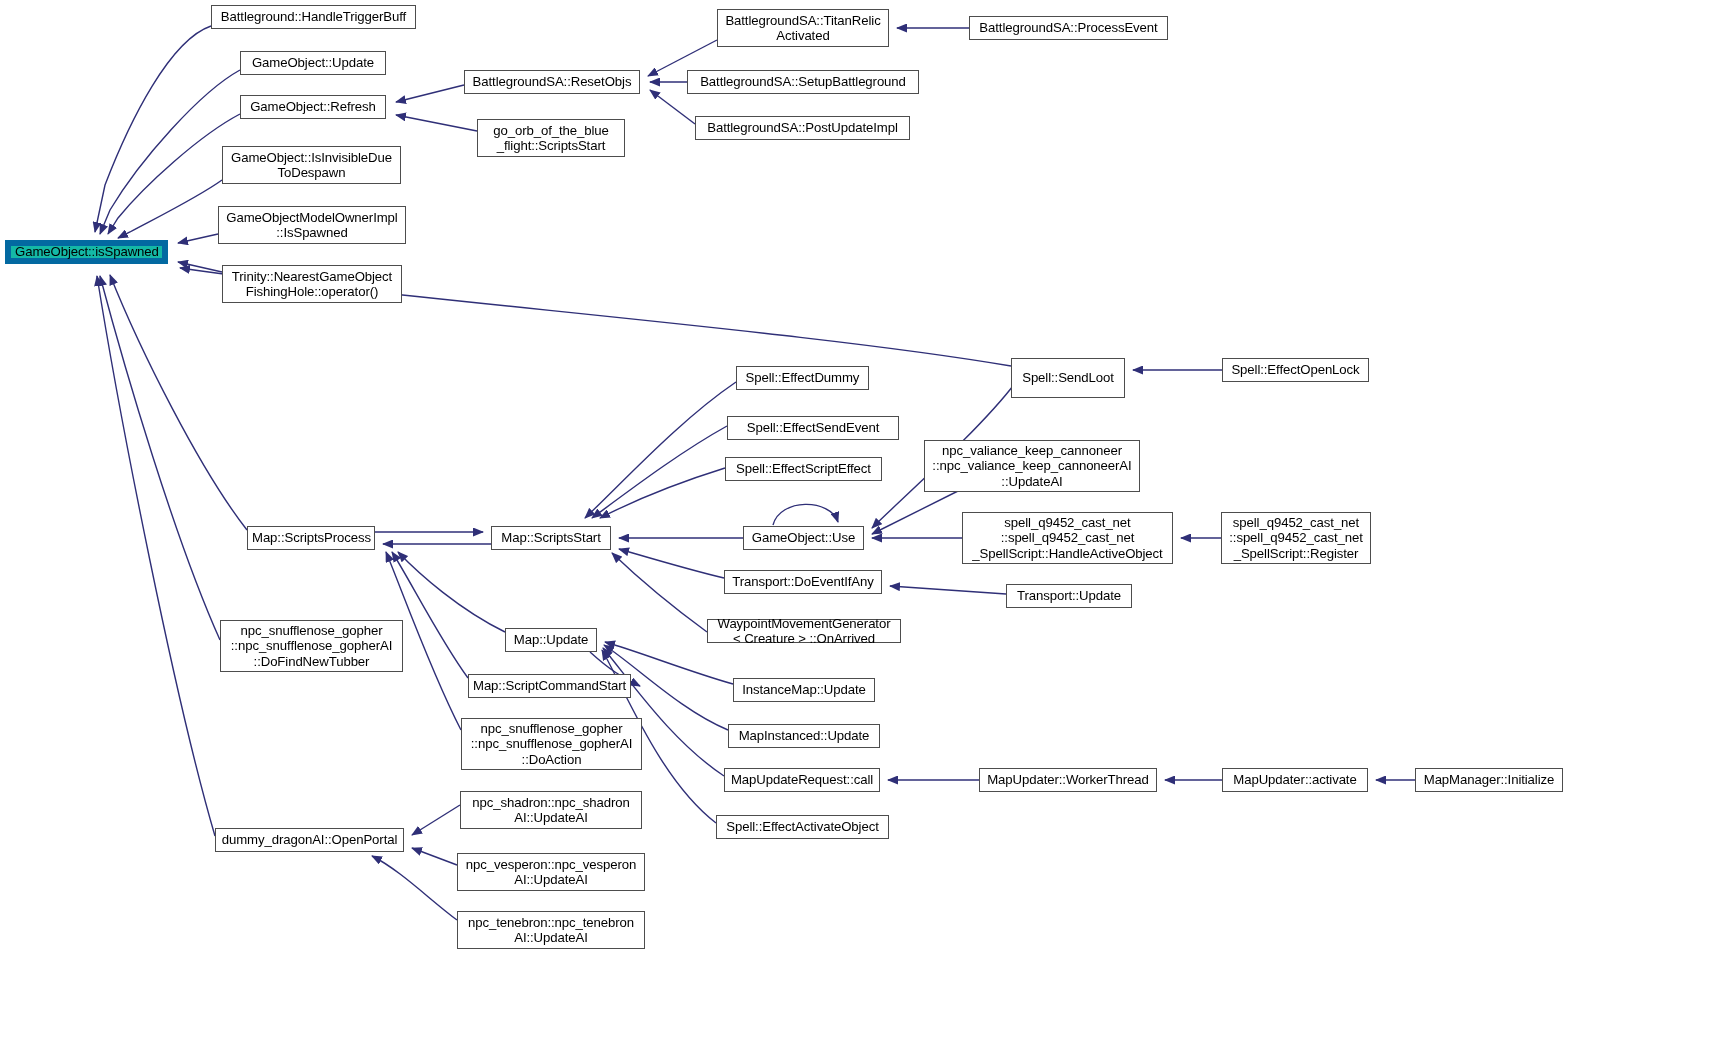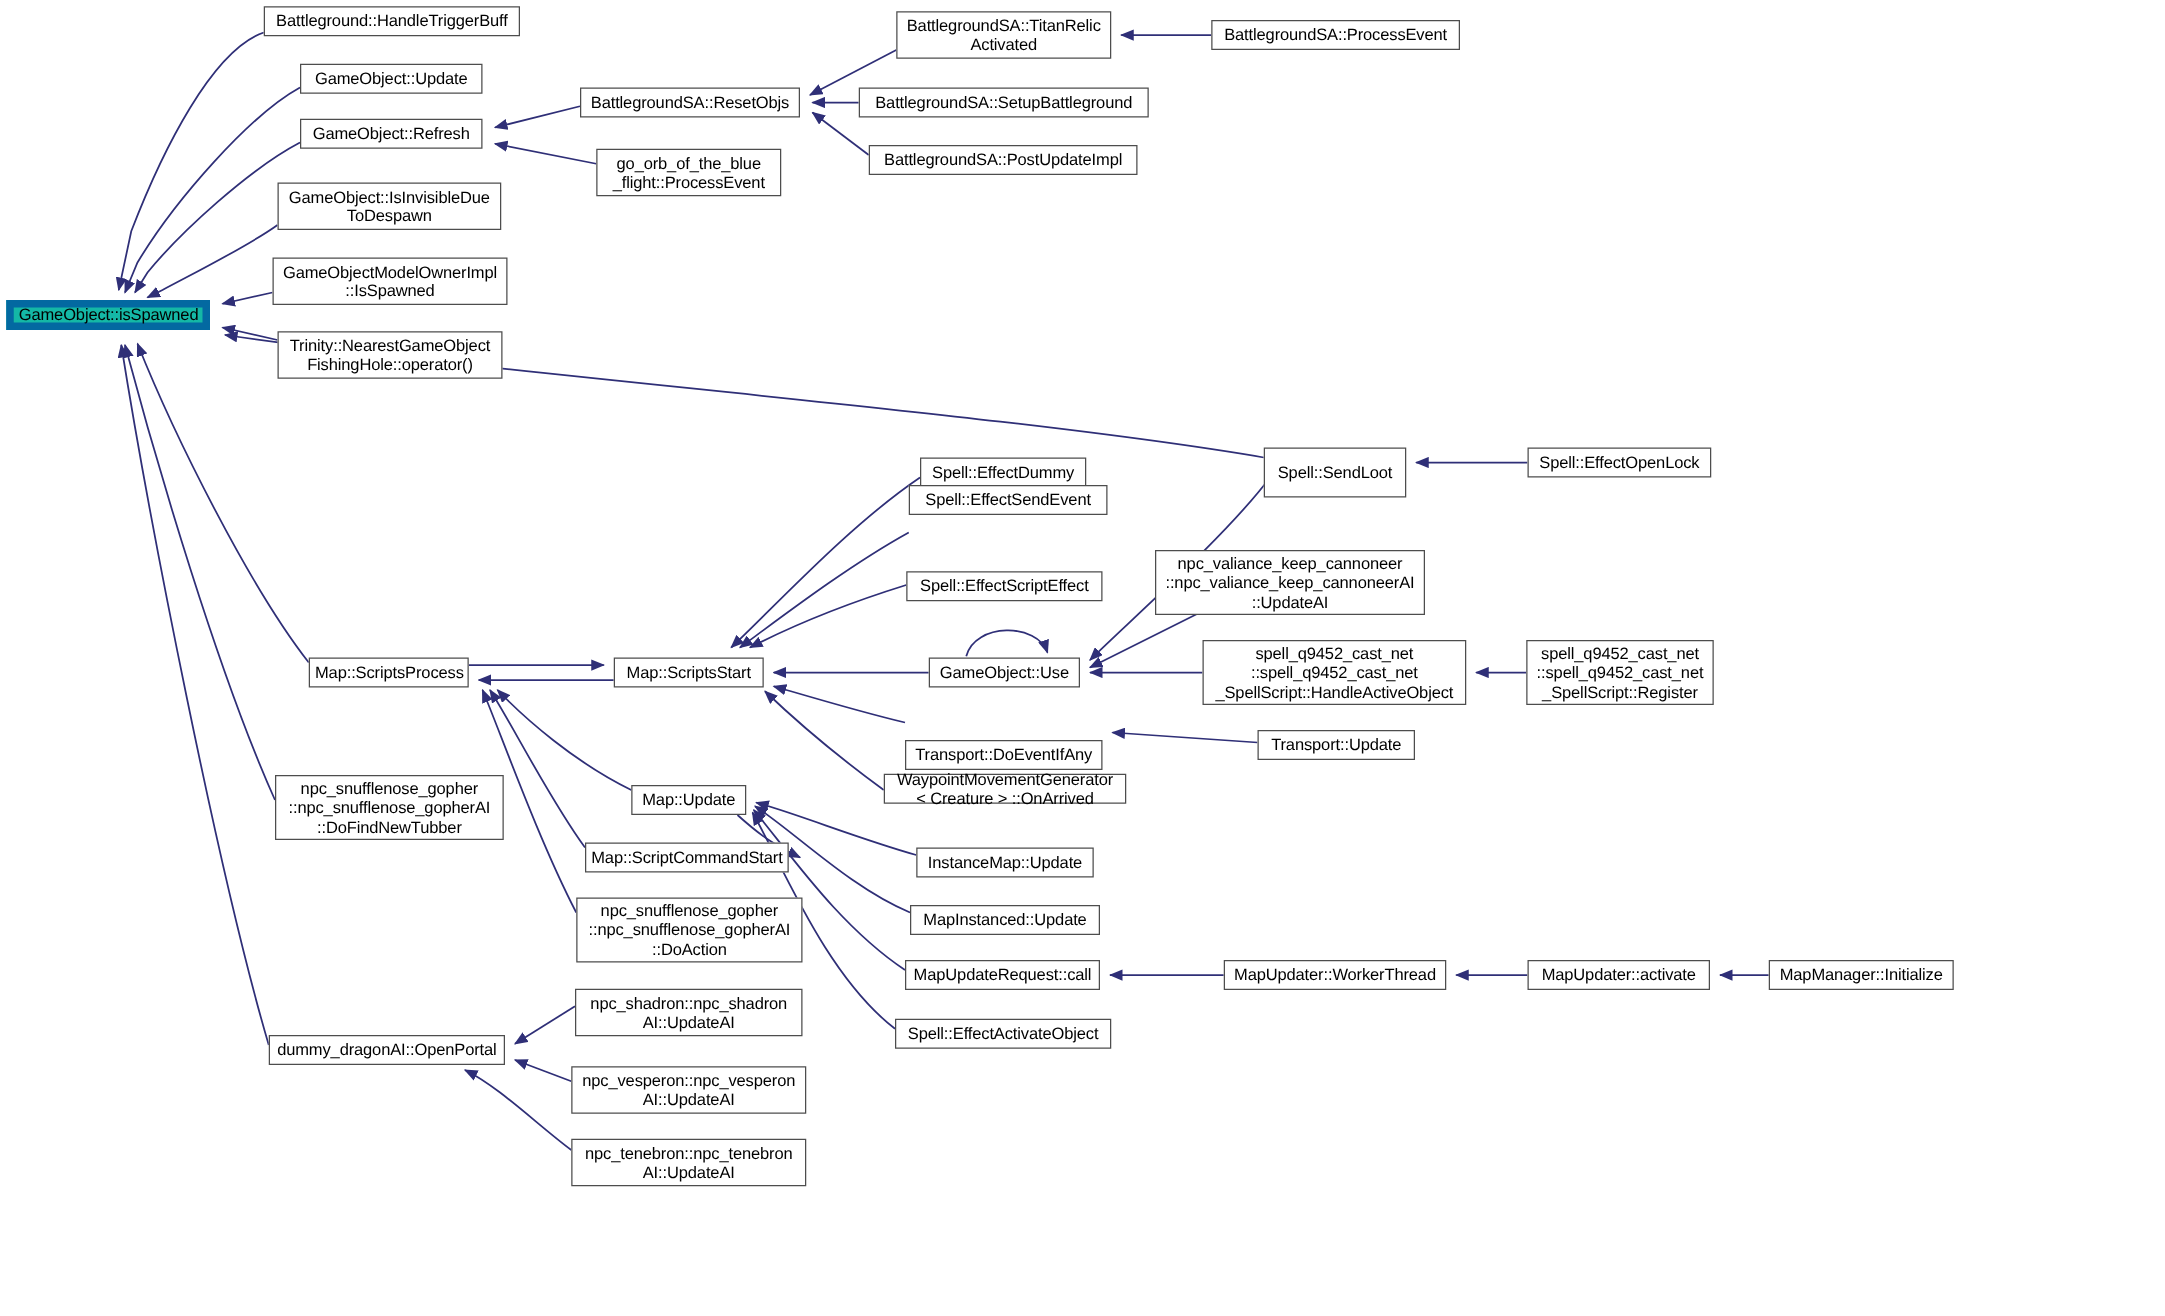--- a/index.html
+++ b/index.html
@@ -115,33 +115,33 @@
       <div class="node" style="left: 240px; top: 51px; width: 146px; height: 24px;"><span class="label">GameObject::Update</span></div>
       <div class="node" style="left: 240px; top: 95px; width: 146px; height: 24px;"><span class="label">GameObject::Refresh</span></div>
       <div class="node" style="left: 222px; top: 146px; width: 179px; height: 38px;"><span class="label">GameObject::IsInvisibleDue
 ToDespawn</span></div>
       <div class="node" style="left: 218px; top: 206px; width: 188px; height: 38px;"><span class="label">GameObjectModelOwnerImpl
 ::IsSpawned</span></div>
       <div class="node" style="left: 222px; top: 265px; width: 180px; height: 38px; justify-content: center;"><span class="label">Trinity::NearestGameObject
 FishingHole::operator()</span></div>
       <div class="node" style="left: 464px; top: 70px; width: 176px; height: 24px;"><span class="label">BattlegroundSA::ResetObjs</span></div>
       <div class="node" style="left: 477px; top: 119px; width: 148px; height: 38px;"><span class="label">go_orb_of_the_blue
-_flight::ProcessEvent</span></div>
+_flight::ScriptsStart</span></div>
       <div class="node" style="left: 717px; top: 9px; width: 172px; height: 38px;"><span class="label">BattlegroundSA::TitanRelic
 Activated</span></div>
       <div class="node" style="left: 687px; top: 70px; width: 232px; height: 24px;"><span class="label">BattlegroundSA::SetupBattleground</span></div>
       <div class="node" style="left: 695px; top: 116px; width: 215px; height: 24px;"><span class="label">BattlegroundSA::PostUpdateImpl</span></div>
       <div class="node" style="left: 969px; top: 16px; width: 199px; height: 24px;"><span class="label">BattlegroundSA::ProcessEvent</span></div>
       <div class="node" style="left: 247px; top: 526px; width: 128px; height: 24px;"><span class="label">Map::ScriptsProcess</span></div>
       <div class="node" style="left: 491px; top: 526px; width: 120px; height: 24px;"><span class="label">Map::ScriptsStart</span></div>
       <div class="node" style="left: 736px; top: 366px; width: 133px; height: 24px;"><span class="label">Spell::EffectDummy</span></div>
-      <div class="node" style="left: 727px; top: 388px; width: 159px; height: 24px;"><span class="label">Spell::EffectSendEvent</span></div>
+      <div class="node" style="left: 727px; top: 416px; width: 172px; height: 24px;"><span class="label">Spell::EffectSendEvent</span></div>
       <div class="node" style="left: 725px; top: 457px; width: 157px; height: 24px;"><span class="label">Spell::EffectScriptEffect</span></div>
       <div class="node" style="left: 743px; top: 526px; width: 121px; height: 24px;"><span class="label">GameObject::Use</span></div>
-      <div class="node" style="left: 724px; top: 592px; width: 158px; height: 24px;"><span class="label">Transport::DoEventIfAny</span></div>
+      <div class="node" style="left: 724px; top: 570px; width: 158px; height: 24px;"><span class="label">Transport::DoEventIfAny</span></div>
       <div class="node" style="left: 707px; top: 619px; width: 194px; height: 24px;"><span class="label">WaypointMovementGenerator
 &lt; Creature &gt; ::OnArrived</span></div>
       <div class="node" style="left: 1011px; top: 358px; width: 114px; height: 40px;"><span class="label">Spell::SendLoot</span></div>
       <div class="node" style="left: 1222px; top: 358px; width: 147px; height: 24px;"><span class="label">Spell::EffectOpenLock</span></div>
       <div class="node" style="left: 924px; top: 440px; width: 216px; height: 52px;"><span class="label">npc_valiance_keep_cannoneer
 ::npc_valiance_keep_cannoneerAI
 ::UpdateAI</span></div>
       <div class="node" style="left: 962px; top: 512px; width: 211px; height: 52px;"><span class="label">spell_q9452_cast_net
 ::spell_q9452_cast_net
 _SpellScript::HandleActiveObject</span></div>

